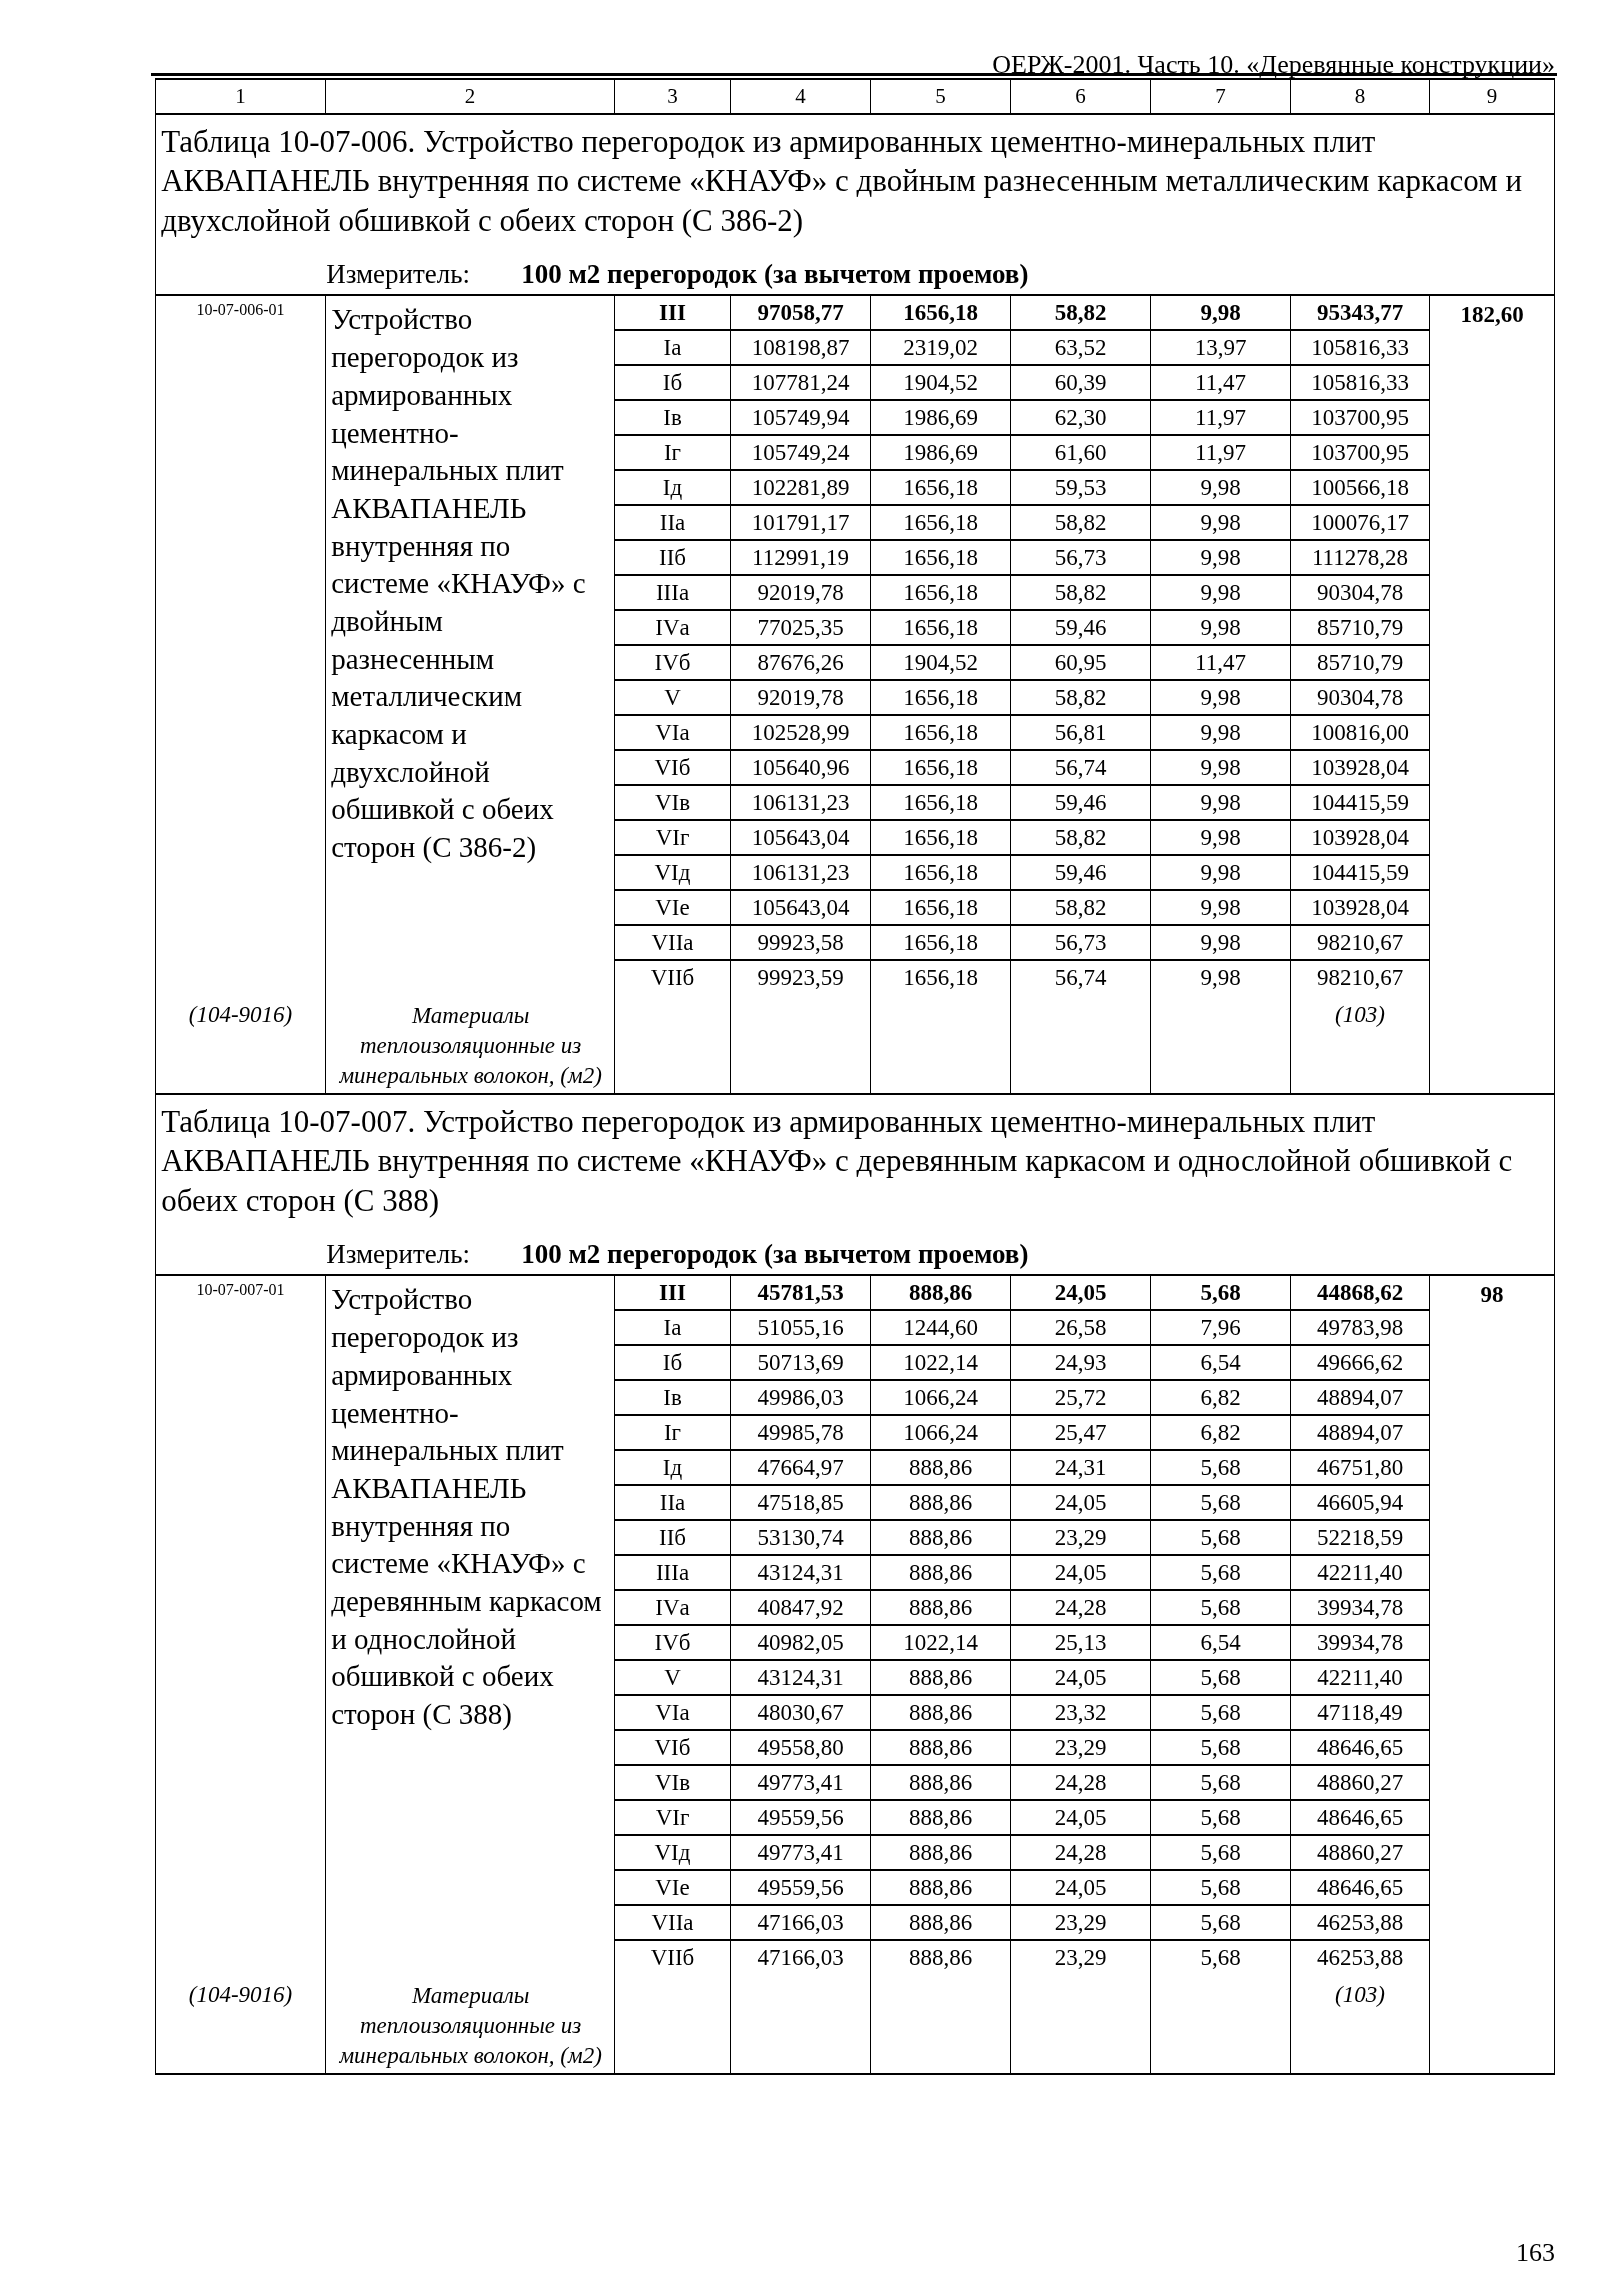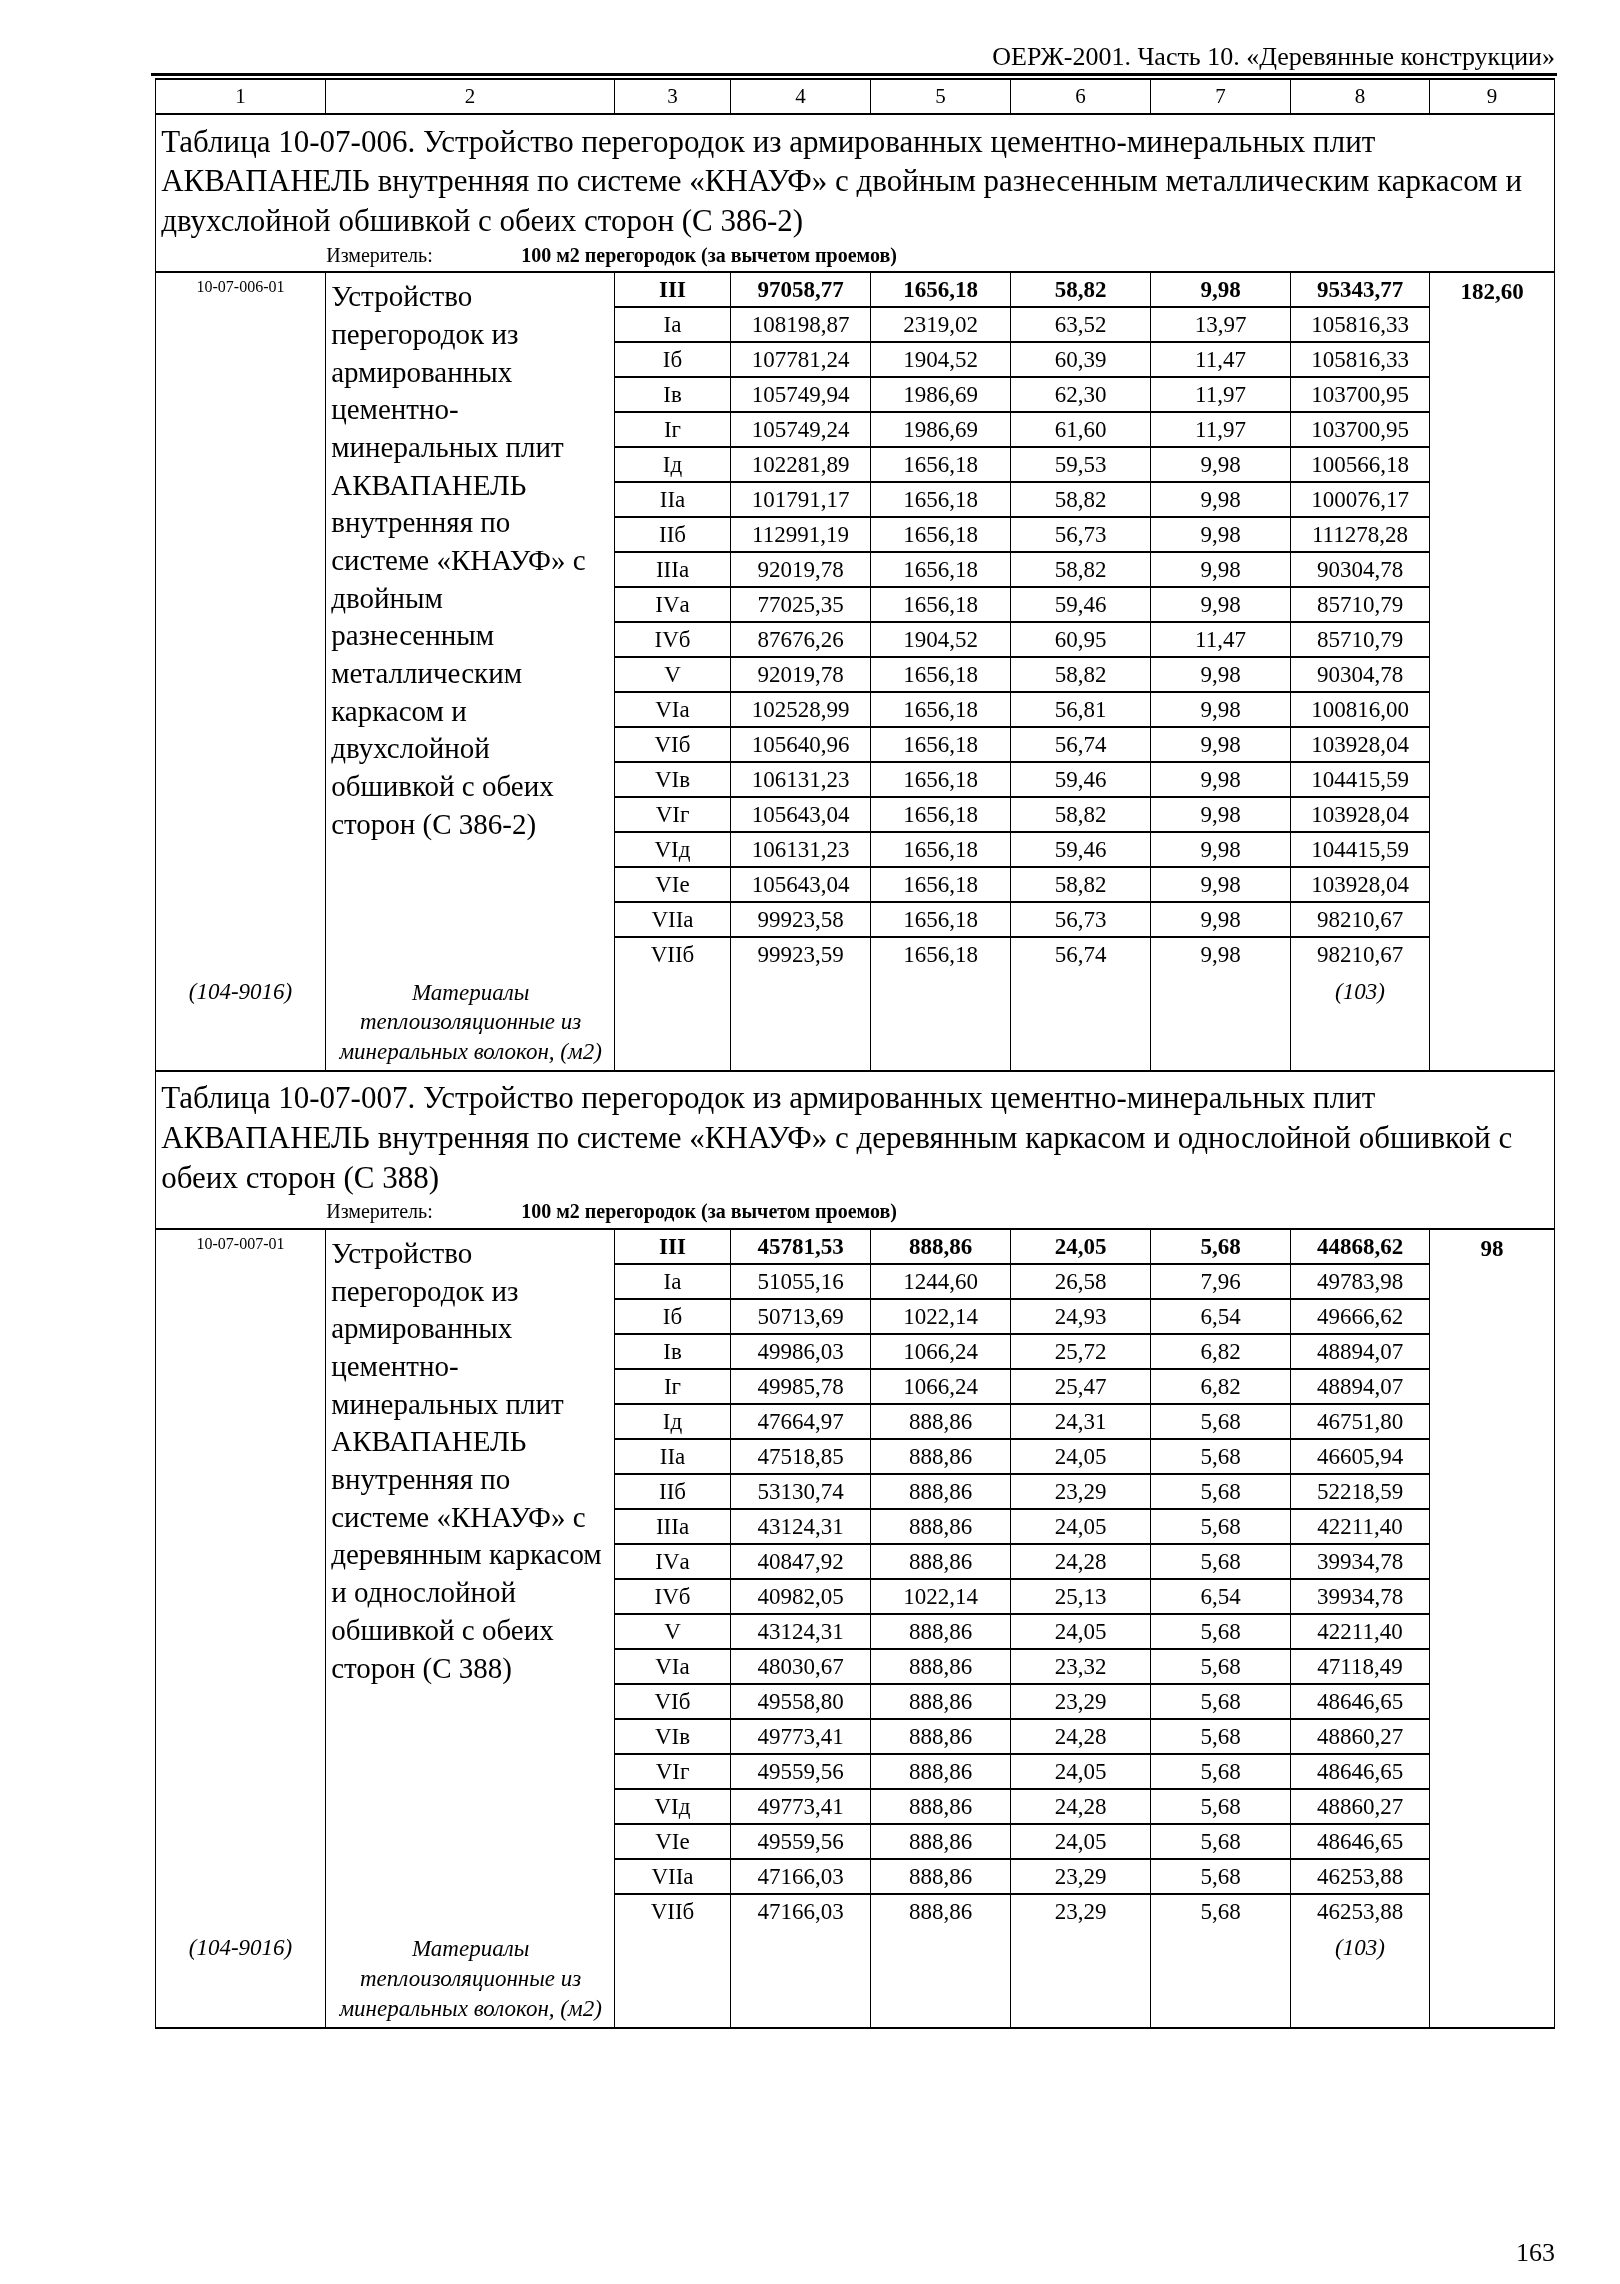--- a/index.html
+++ b/index.html
@@ -1,26 +1,26 @@
 <!DOCTYPE html>
 <html style="font-size:10.4px"><head>
 <meta charset="utf-8">
 <style>
   html, body { margin:0; padding:0; background:#ffffff; }
   body { width:1620px; height:2284px; position:relative; overflow:hidden;
          font-family:"Liberation Serif", "DejaVu Serif", serif; color:#000; }
-  .hdr { position:absolute; right:65px; top:42px; font-size:26px; }
+  .hdr { position:absolute; right:65px; top:50px; font-size:26px; }
   .hdr-line { position:absolute; left:151px; width:1406px; top:73px; height:2.6px; background:#000; }
   .page { position:absolute; left:155px; top:78px; width:1399px; }
   table { border-collapse:collapse; width:1399px; table-layout:fixed; }
   td { border:1.3px solid #000; font-size:23.4px; vertical-align:top; padding:0; line-height:1.18; }
   .colnum td { text-align:center; font-size:21px; height:33px; vertical-align:middle; border-top:2.6px solid #000; border-bottom:2.6px solid #000;}
   .title-cell { border-top:2.6px solid #000; border-bottom:2.6px solid #000; padding:6.5px 5.2px 3.9px 5.2px; }
   .title { font-weight:normal; font-size:31px; line-height:1.28; }
-  .meas { font-size:20px; margin-top:3px; padding-left:165px; }
+  .meas { font-size:27px; margin-top:18px; padding-left:165px; }
   .meas .lbl { display:inline-block; width:195px; }
   .meas .val { font-weight:bold; }
   .code { text-align:center; padding-top:5.2px; font-size:16px; }
   .desc { padding:5.2px 3.9px 0 5.2px; font-size:29px; line-height:1.3; }
   .row td.v { text-align:center; height:33px; vertical-align:middle; font-size:23px; }
   .row td.bd { border-bottom:2.6px solid #000; }
   .bold { font-weight:bold; }
   .mat-code { text-align:center; font-style:italic; font-size:23px; padding-top:6.5px; }
   .mat-desc { font-style:italic; font-size:23px; padding:6.5px 3.9px 2.6px 5.2px; line-height:1.3; }
   .mat-val { text-align:center; font-style:italic; font-size:23px; padding-top:6.5px; }

